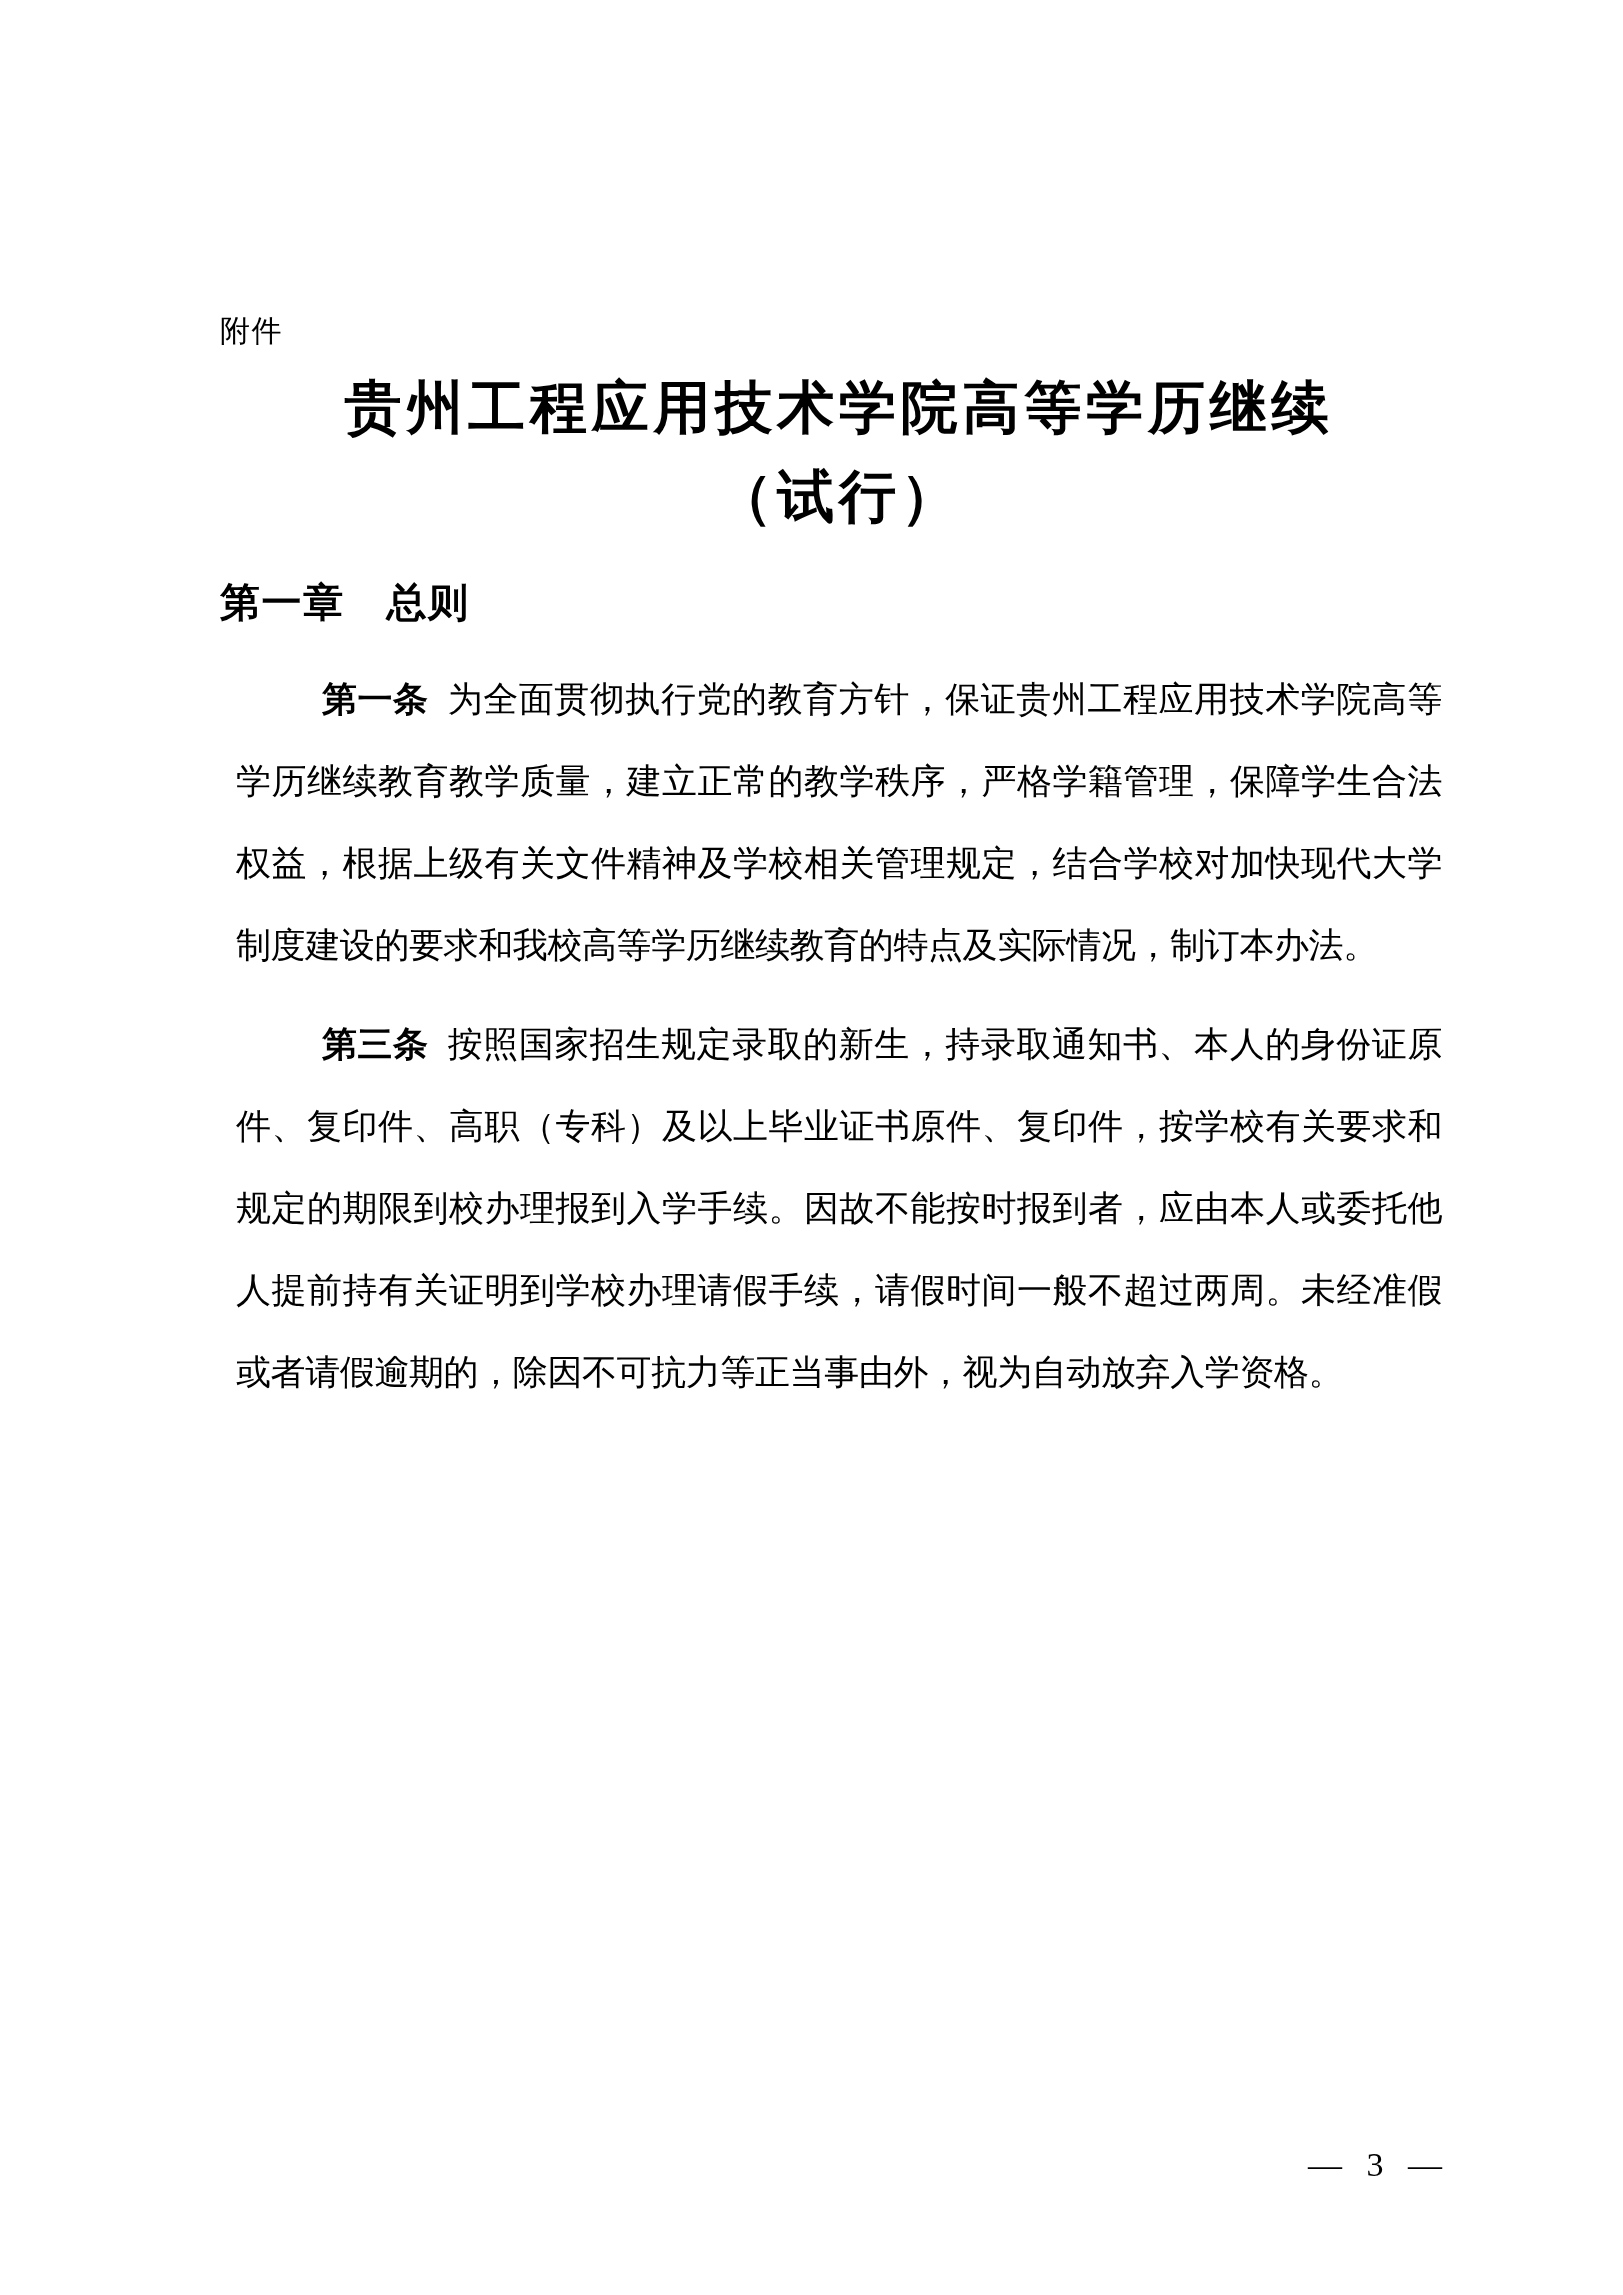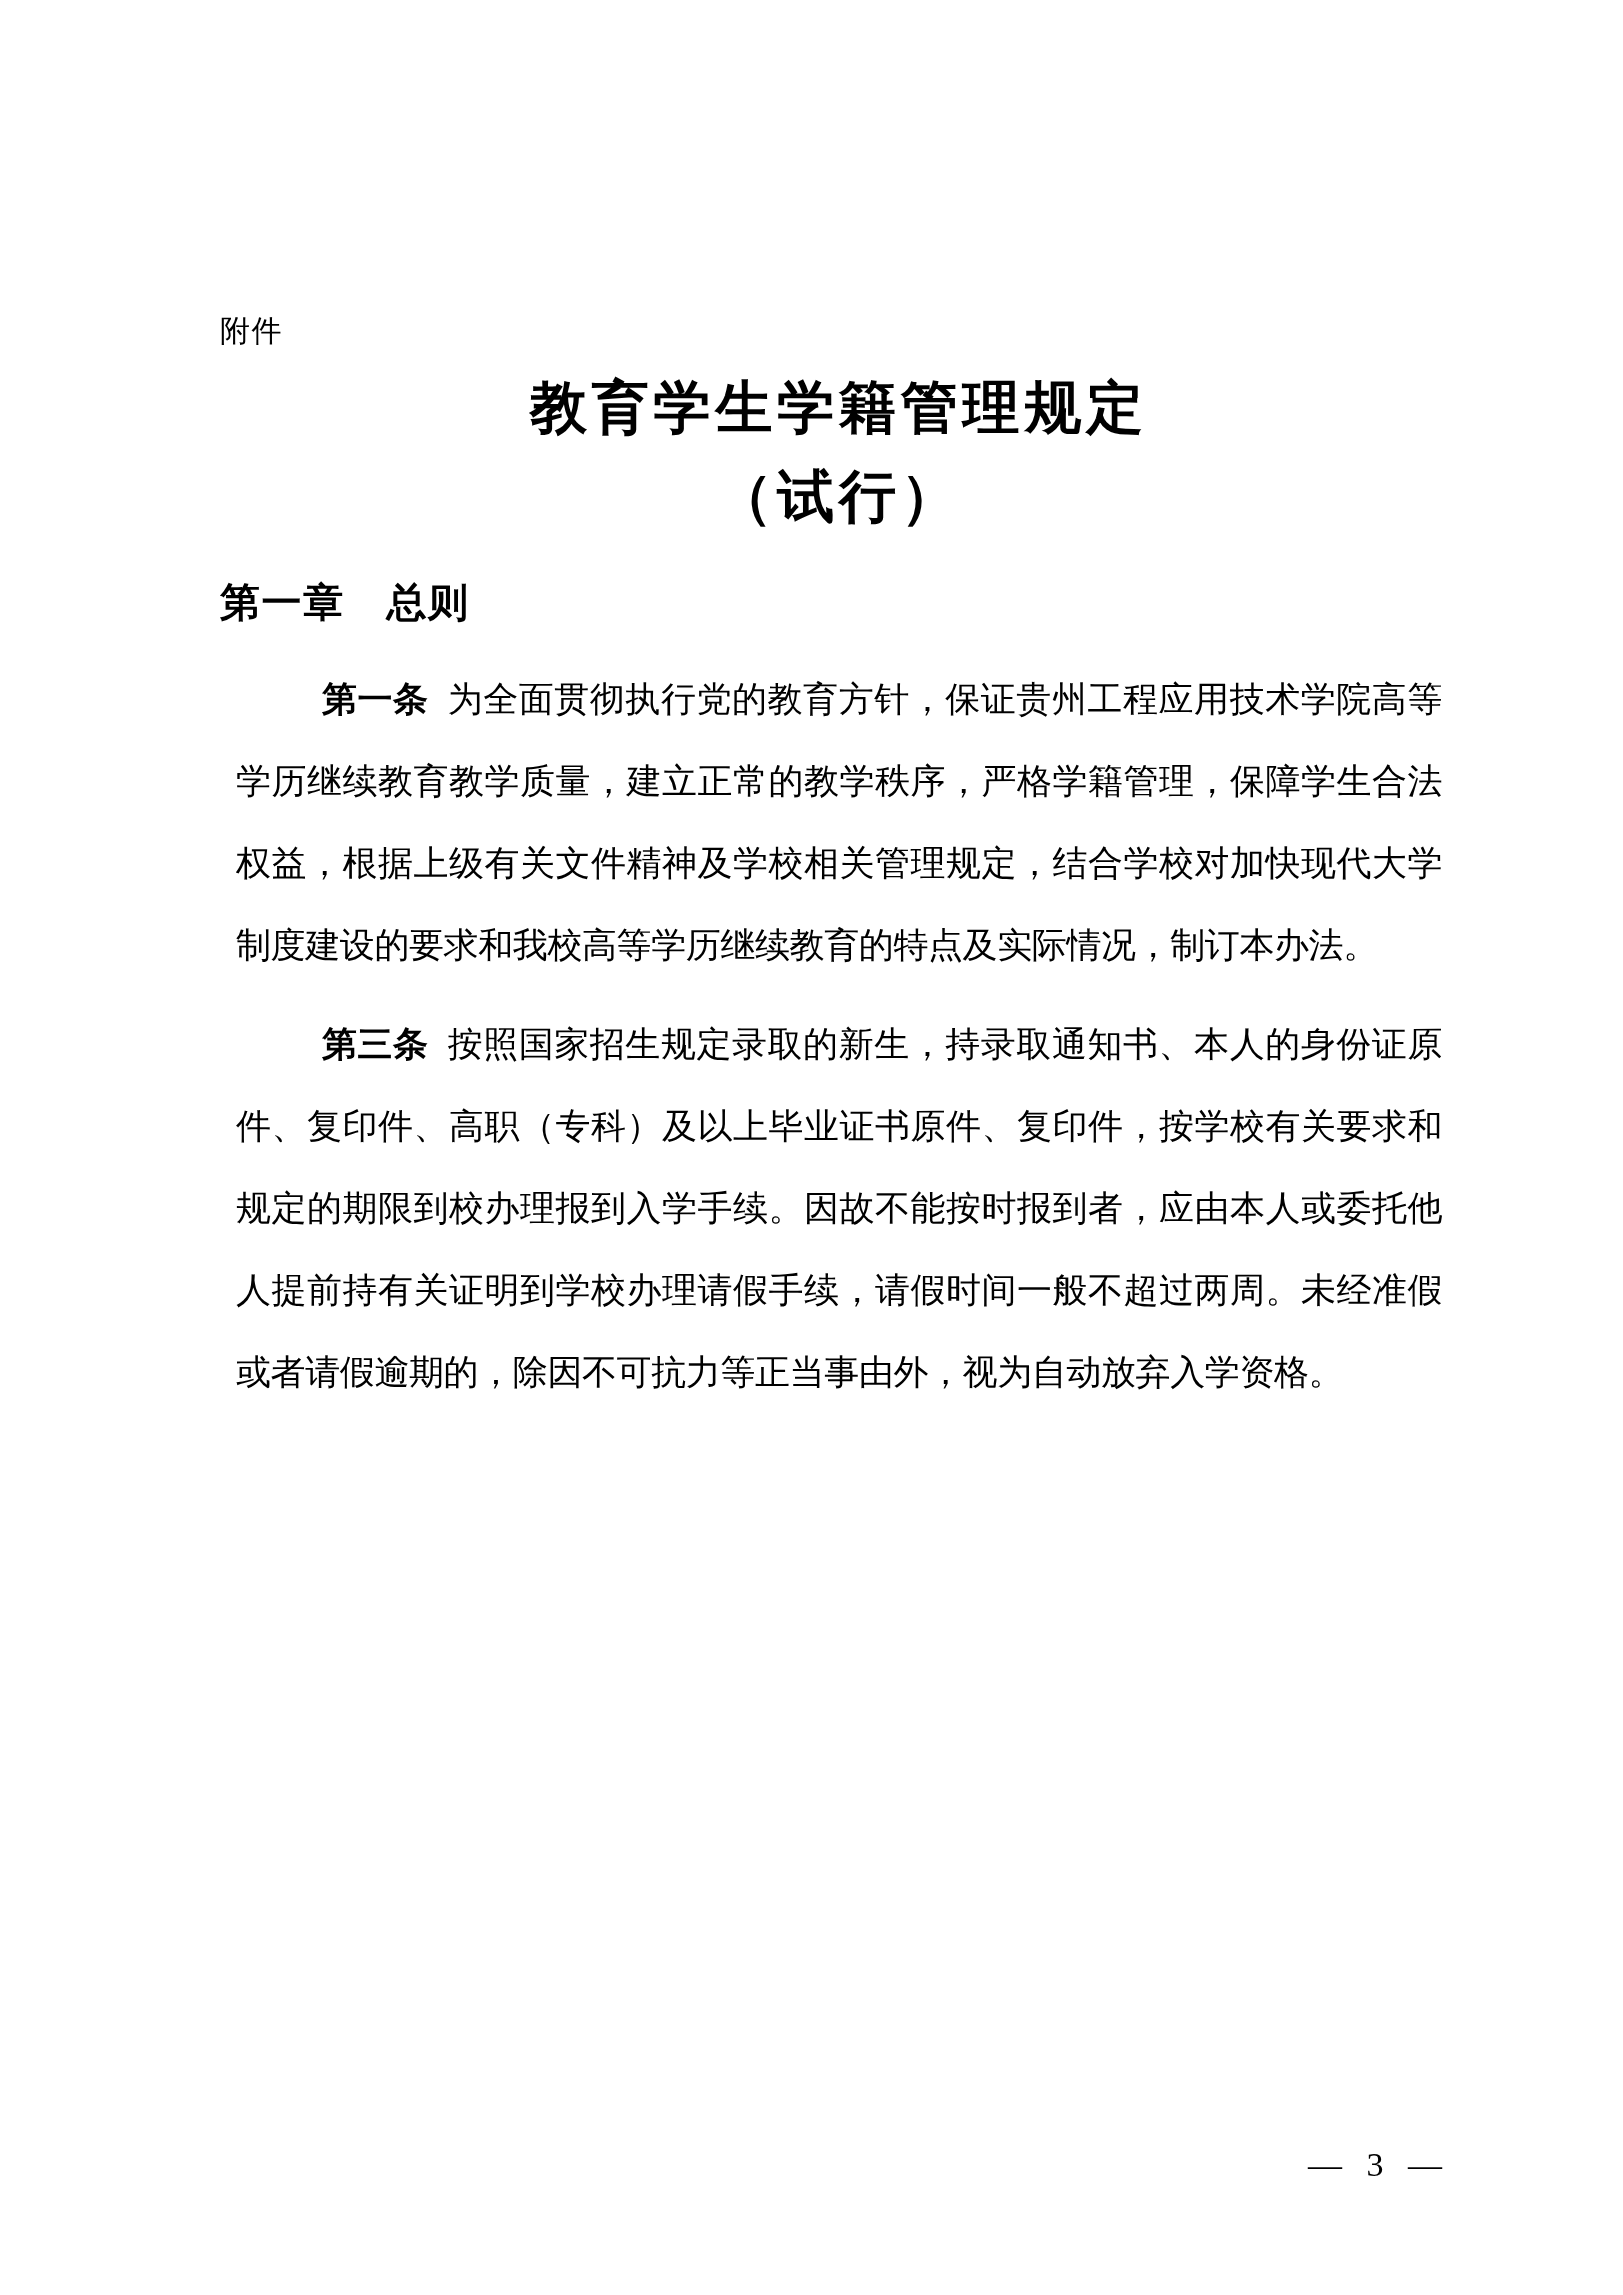--- a/index.html
+++ b/index.html
@@ -72,21 +72,21 @@
   }
 </style>
 </head>
 <body>
 
 <div class="page">
 
   <div class="attachment">附件</div>
 
   <h1 class="doc-title">
-    <div>教育学生学籍管理规定</div>
+    <div>贵州工程应用技术学院高等学历继续</div>
     <div>（试行）</div>
   </h1>
 
   <section>
     <h2 class="chapter-heading first">第一章　总则</h2>
 
     <p class="article"><span class="lead">第一条</span><span>为全面贯彻执行党的教育方针，保证贵州工程应用技术学院高等学历继续教育教学质量，建立正常的教学秩序，严格学籍管理，保障学生合法权益，根据上级有关文件精神及学校相关管理规定，结合学校对加快现代大学制度建设的要求和我校高等学历继续教育的特点及实际情况，制订本办法。</span></p>
 
   </section>
 

